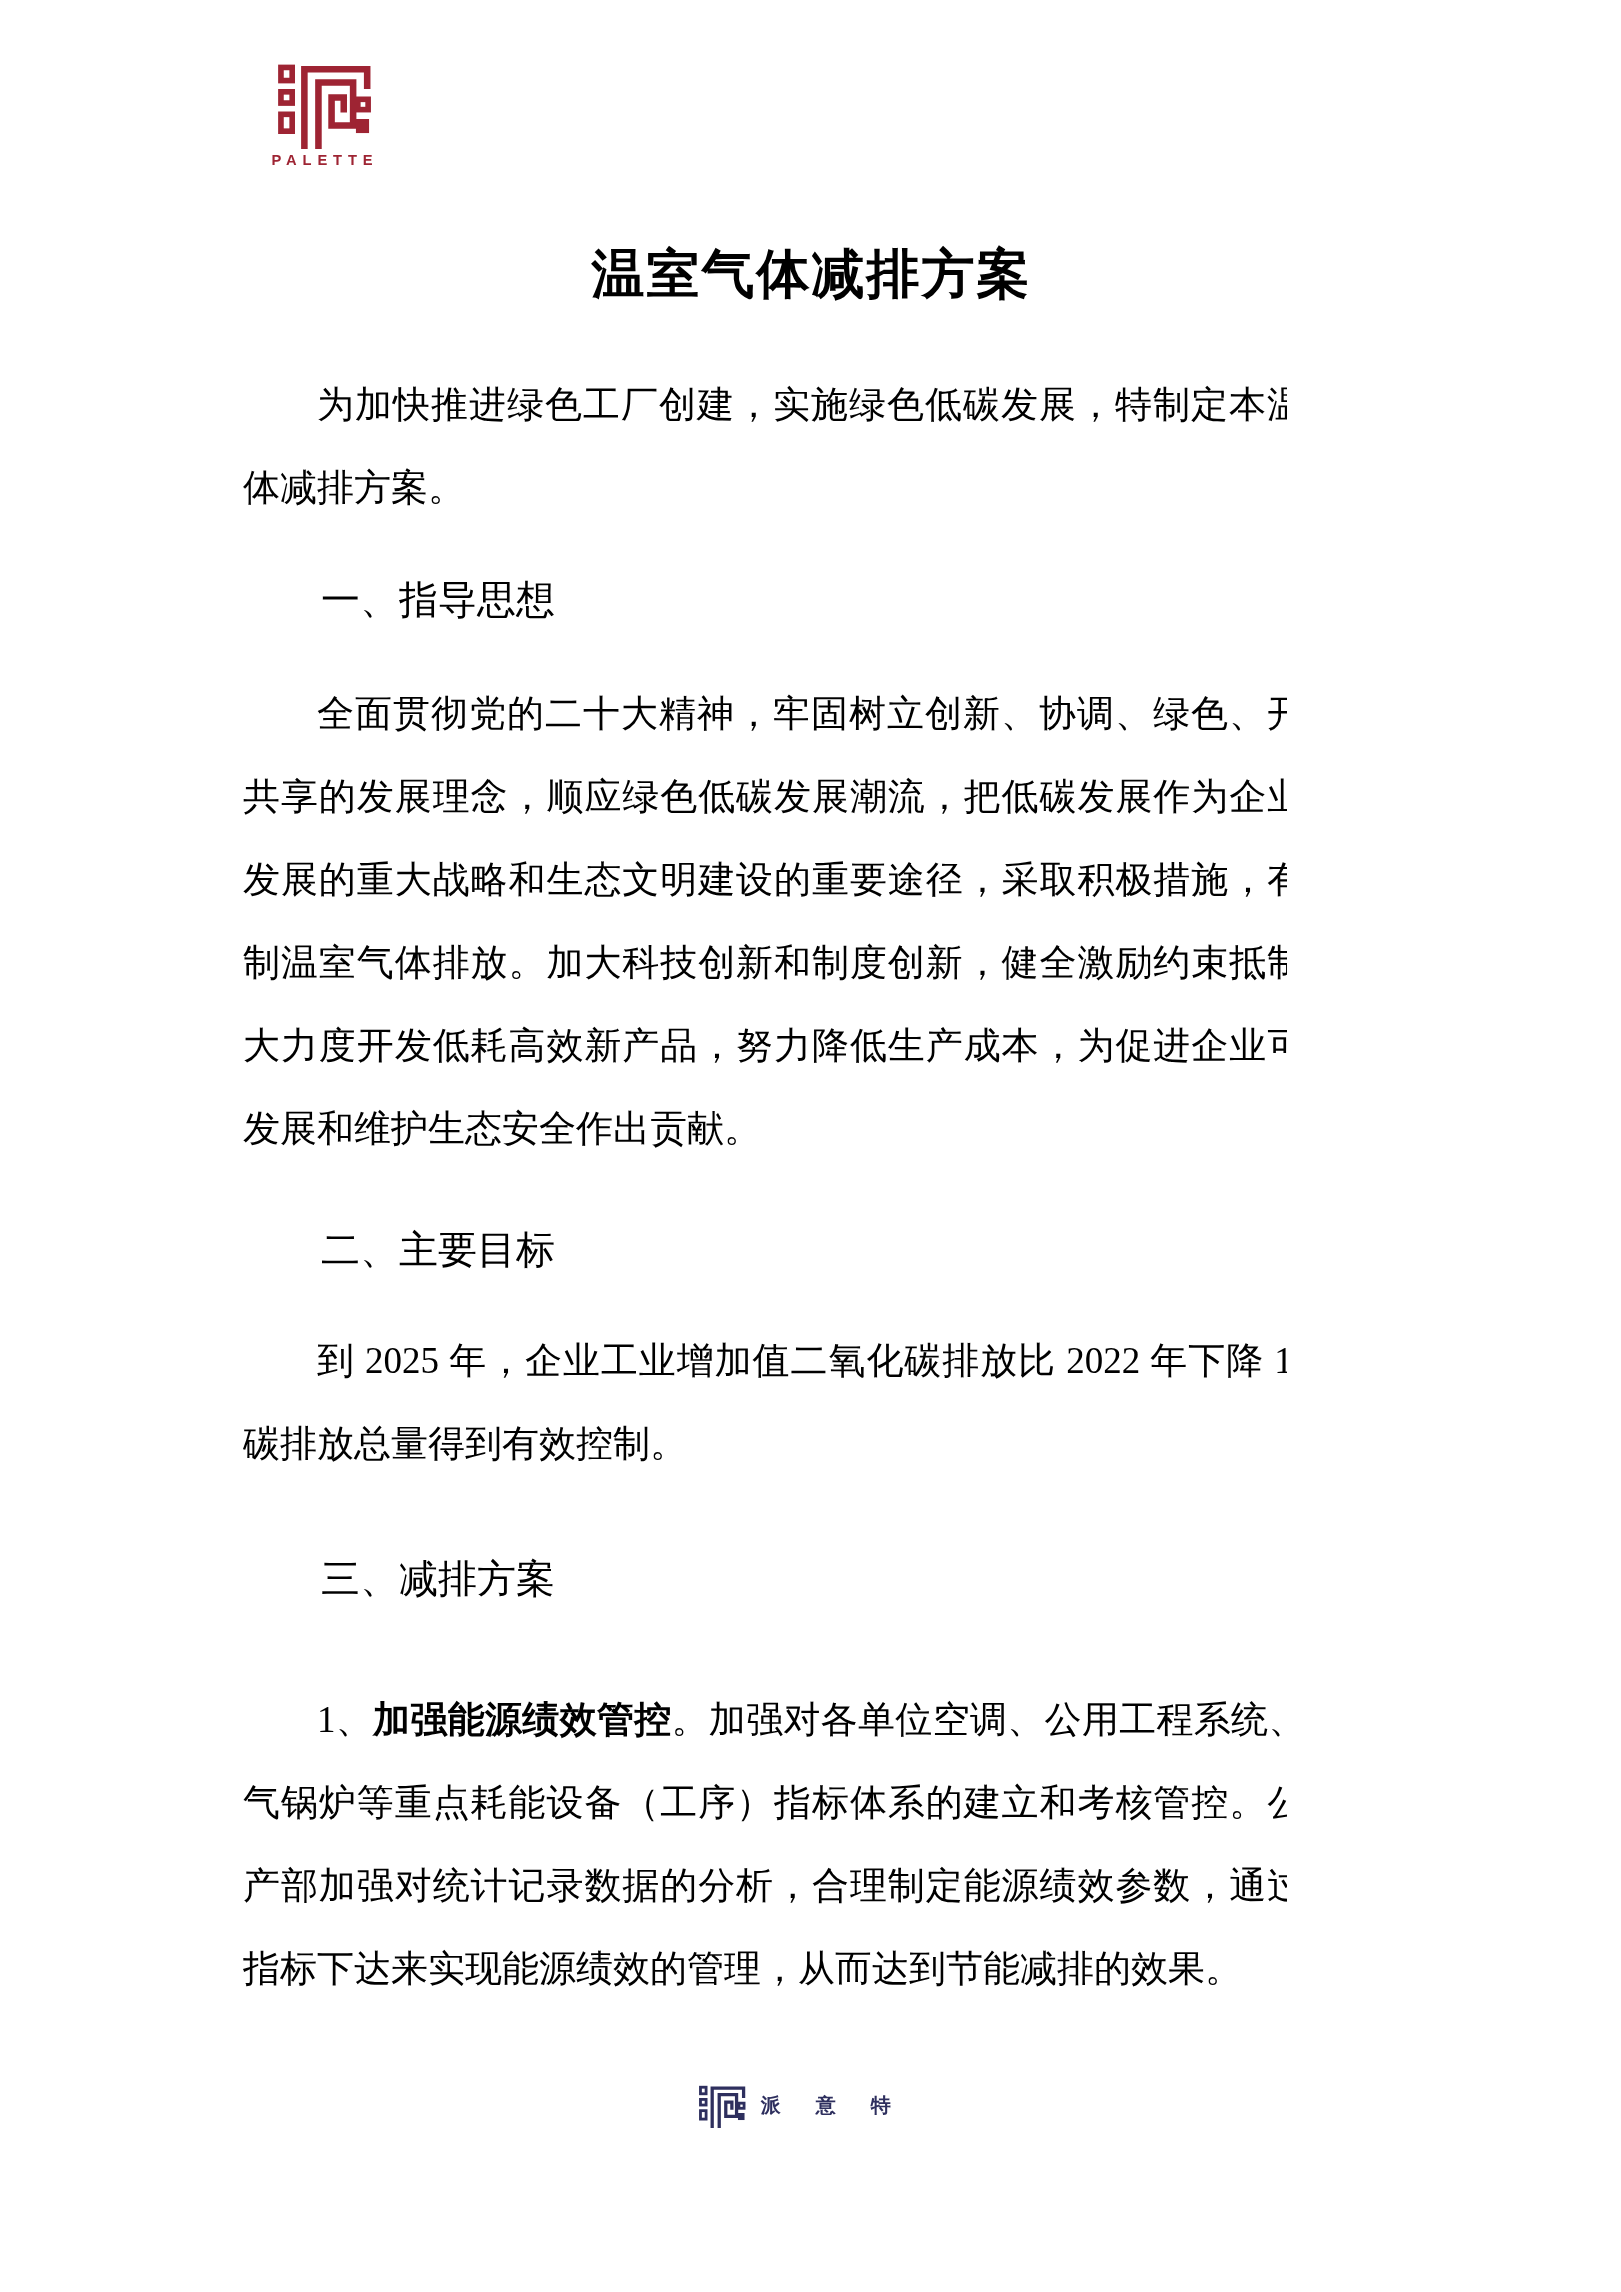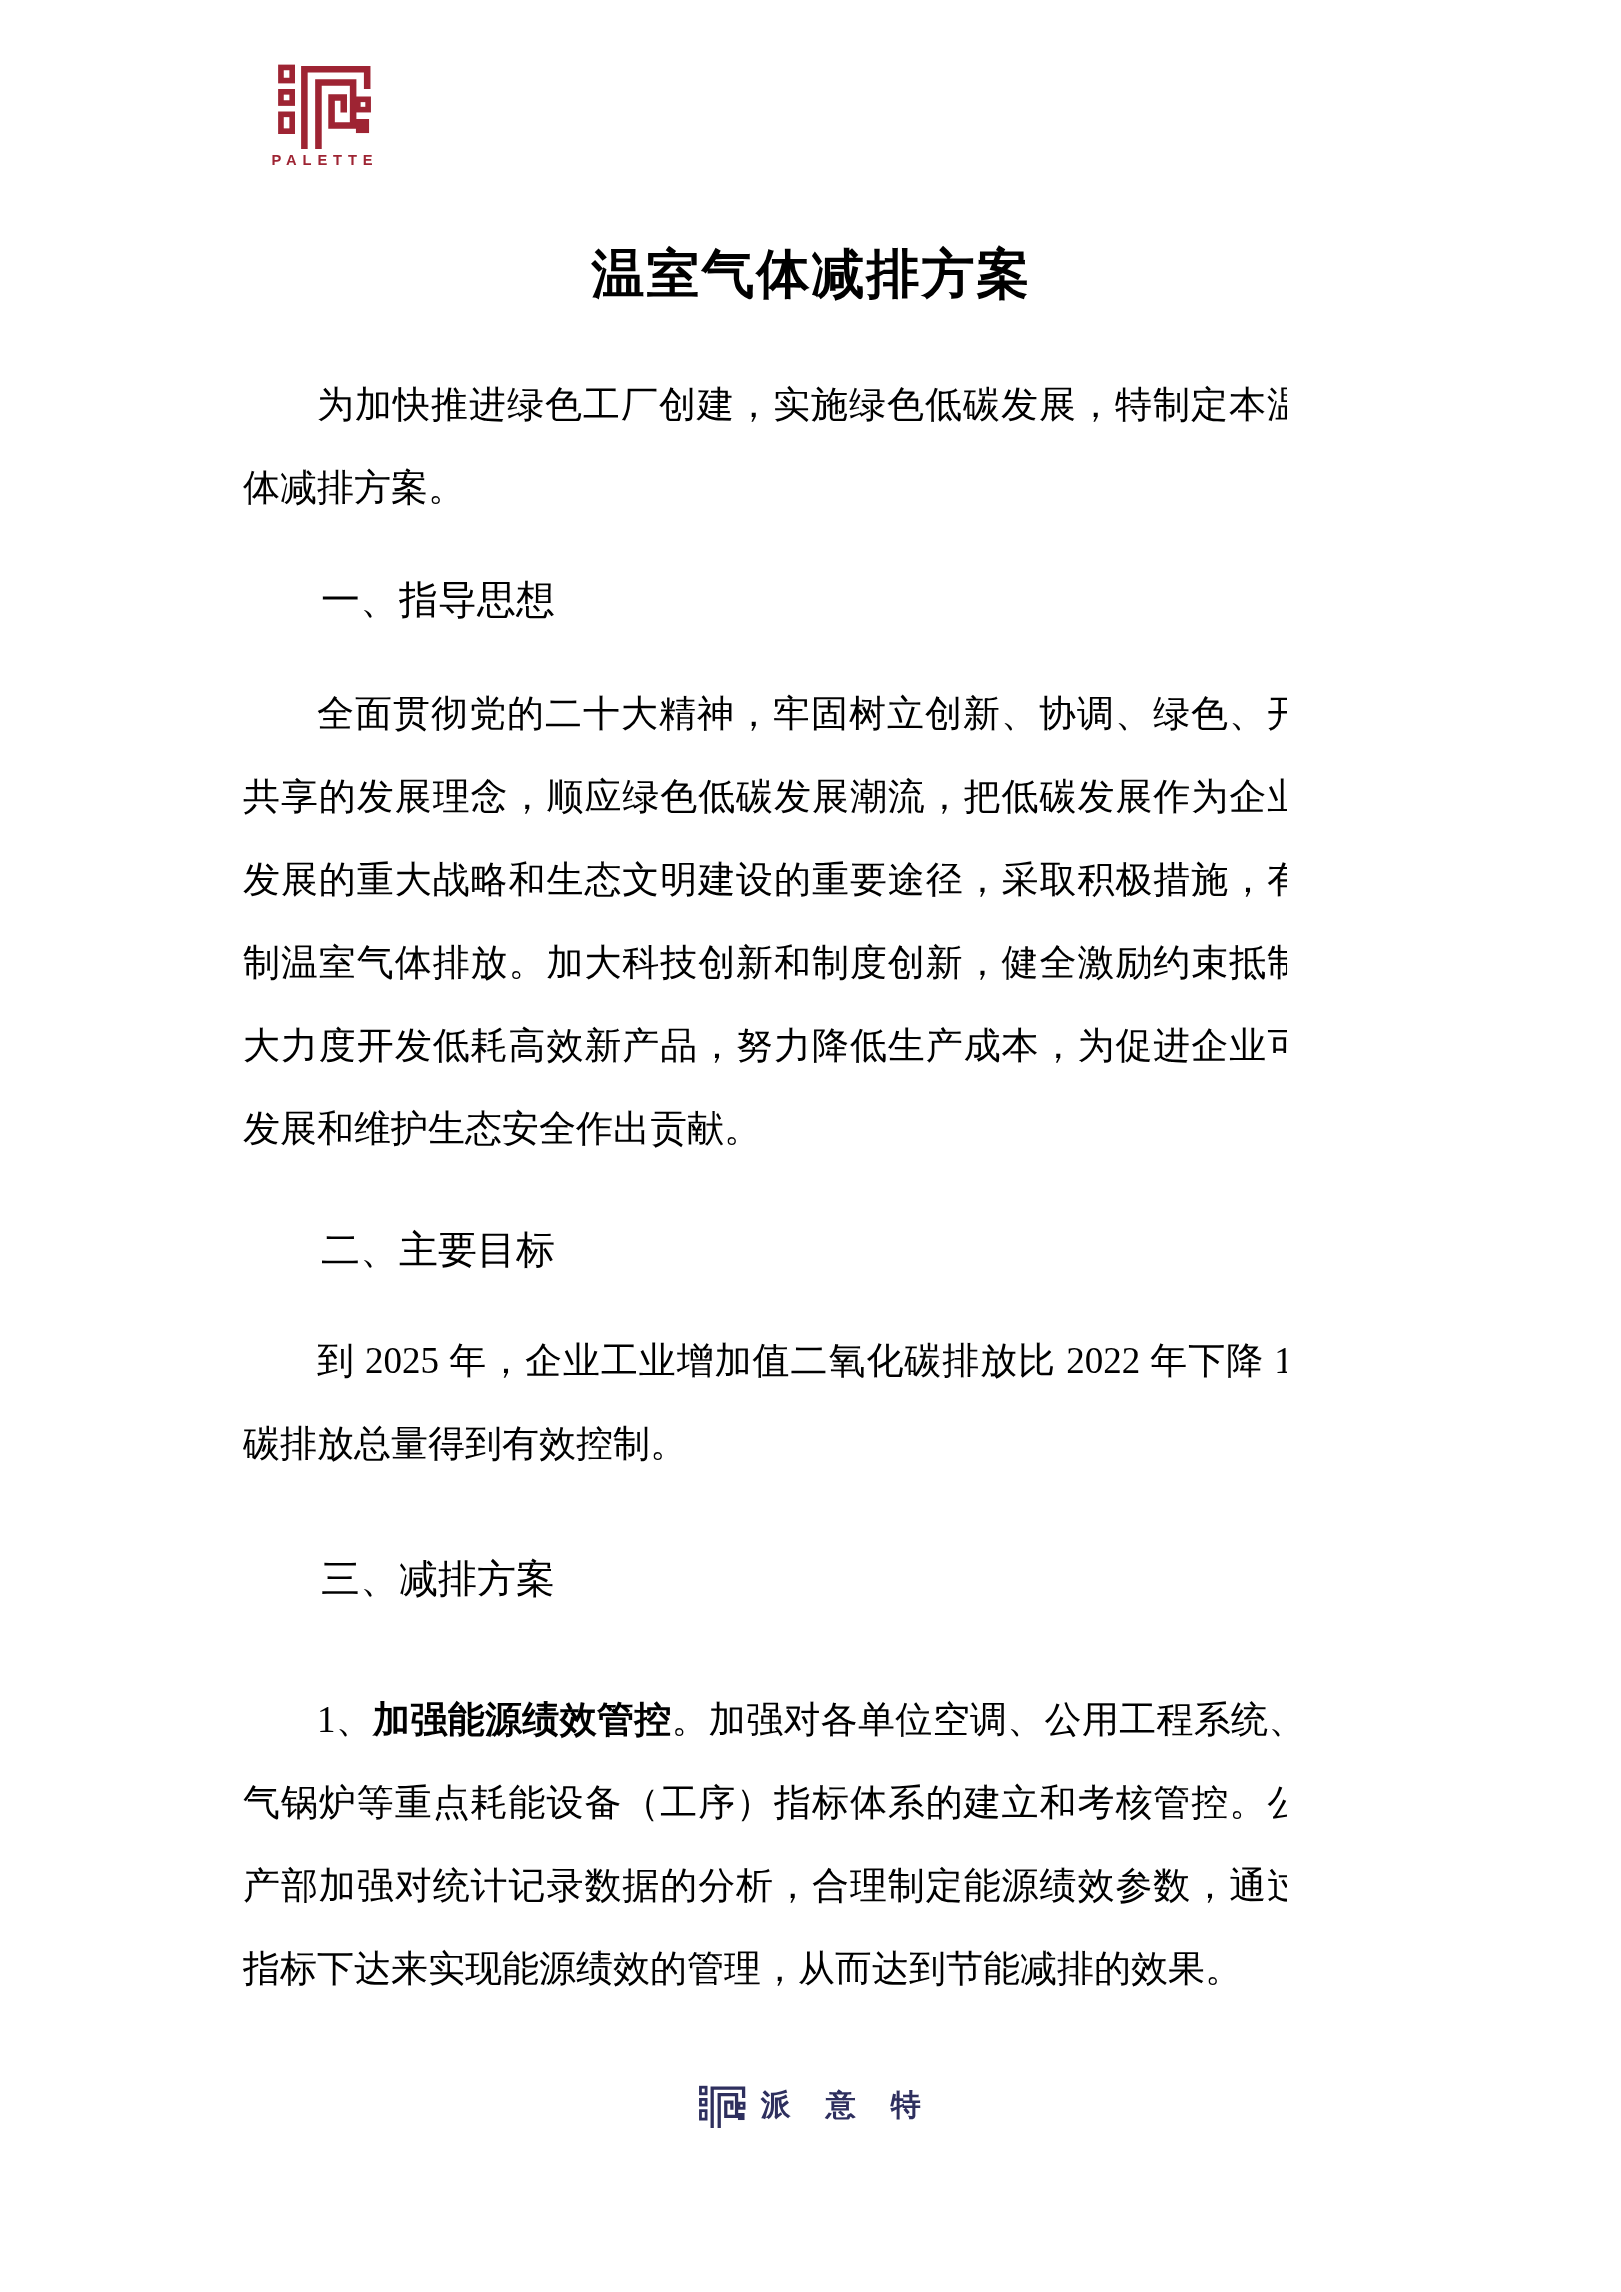--- a/index.html
+++ b/index.html
@@ -83,21 +83,21 @@
     height: 51px;
     display: flex;
     align-items: center;
     color: #2E2F5E;
   }
   .footer .logo-svg { width: 49px; height: 45px; display: block; }
   .footer-name {
     margin-left: 13.7px;
     font-family: "Liberation Sans", "DejaVu Sans", sans-serif;
     font-weight: bold;
-    font-size: 30px;
+    font-size: 20px;
     letter-spacing: 35px;
     color: #2E2F5E;
     white-space: nowrap;
   }
 </style>
 </head>
 <body>
 
 <svg width="0" height="0" style="position:absolute" aria-hidden="true">
   <symbol id="mazeP" viewBox="0 0 104 96">

